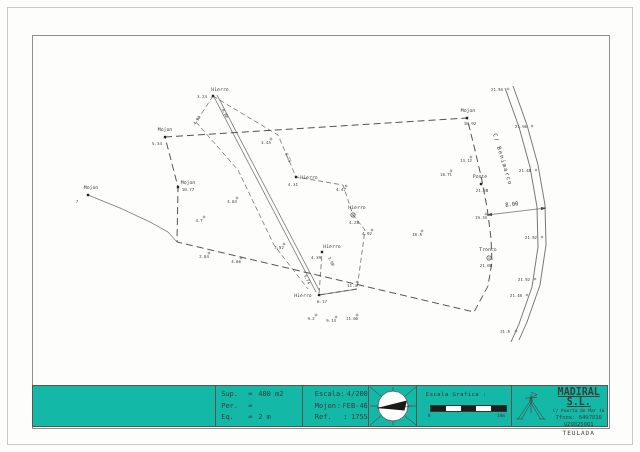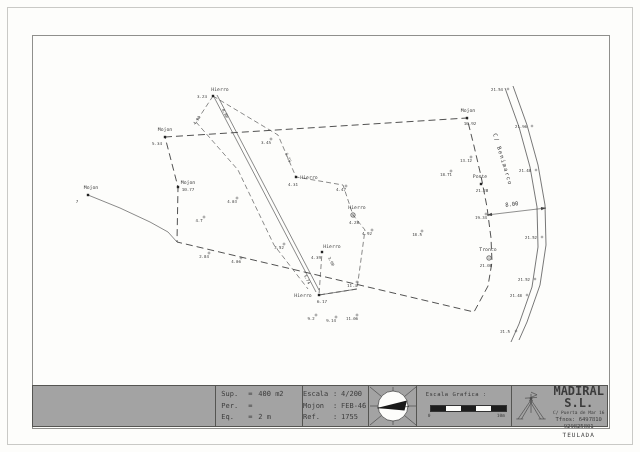--- a/index.html
+++ b/index.html
@@ -8,42 +8,42 @@
   .scan-edge{position:absolute;left:7px;top:7px;width:624px;height:436px;border:1px solid #c9c9c6;}
   .frame{position:absolute;left:32px;top:35px;width:576px;height:392px;border:1px solid #8f8f8c;}
   #plan-svg{position:absolute;left:0;top:0;width:640px;height:452px;}
   #plan-svg text{fill:#3b3b3b;font-family:"DejaVu Sans Mono",monospace;}
   .ln-b{fill:none;stroke:#3e3e3e;stroke-width:.9;stroke-dasharray:7 4;}
   .ln-i{fill:none;stroke:#4a4a4a;stroke-width:.65;stroke-dasharray:5 3;}
   .ln-s{fill:none;stroke:#4a4a4a;stroke-width:.65;}
   .ln-r{fill:none;stroke:#565656;stroke-width:.8;}
   
   .tband{position:absolute;left:32px;top:385px;width:576px;height:42px;border:1px solid #555552;
-         box-sizing:border-box;display:flex;background:#a3a3a3;}
+         box-sizing:border-box;display:flex;background:#14b8a6;}
   .tcell{box-sizing:border-box;border-left:1px solid #555552;height:100%;position:relative;}
   .tcell:first-child{border-left:none;}
   .c-empty{width:183px;}
   .c-area{width:87px;padding:3px 0 0 5px;}
-  .c-info{width:66px;padding:3px 0 0 0;}
+  .c-info{width:66px;padding:3px 0 0 12px;}
   .c-compass{width:48px;}
   .c-scale{width:96px;}
   .c-firm{width:96px;display:flex;align-items:center;}
   .trow{display:flex;font-size:7px;line-height:11.5px;white-space:pre;}
   .trow .lb{width:27px;}
   .trow .sp{width:10px;}
   .c-info .trow .lb{width:30px;}
   .c-info .trow .sp{width:8px;}
   .gs-label{position:absolute;left:9px;top:5px;font-size:5.5px;letter-spacing:.5px;}
   .gs-bar{position:absolute;left:13px;top:19px;width:75px;height:5px;border:1px solid #333;display:flex;}
   .gs-bar div{flex:1;}
   .seg-k{background:#1d1d1d;} .seg-w{background:#fdfdfb;}
   .gs-zero{position:absolute;left:11px;top:27px;font-size:4.5px;}
   .gs-end{position:absolute;left:80px;top:27px;font-size:4.5px;}
   .firm-text{flex:1;text-align:center;line-height:1;}
-  .firm-name{font-size:12px;font-weight:bold;margin-top:11px;}
+  .firm-name{font-size:10px;font-weight:bold;text-decoration:underline;margin-top:11px;}
   .firm-addr{font-size:4.5px;margin-top:1.5px;}
   .firm-ph{font-size:5.5px;margin-top:1.5px;}
   .firm-town{font-size:6px;letter-spacing:1px;margin-top:3px;}
 </style>
 </head>
 <body>
 
 <div class="sheet">
   <div class="scan-edge"></div>
   <div class="frame"></div>

